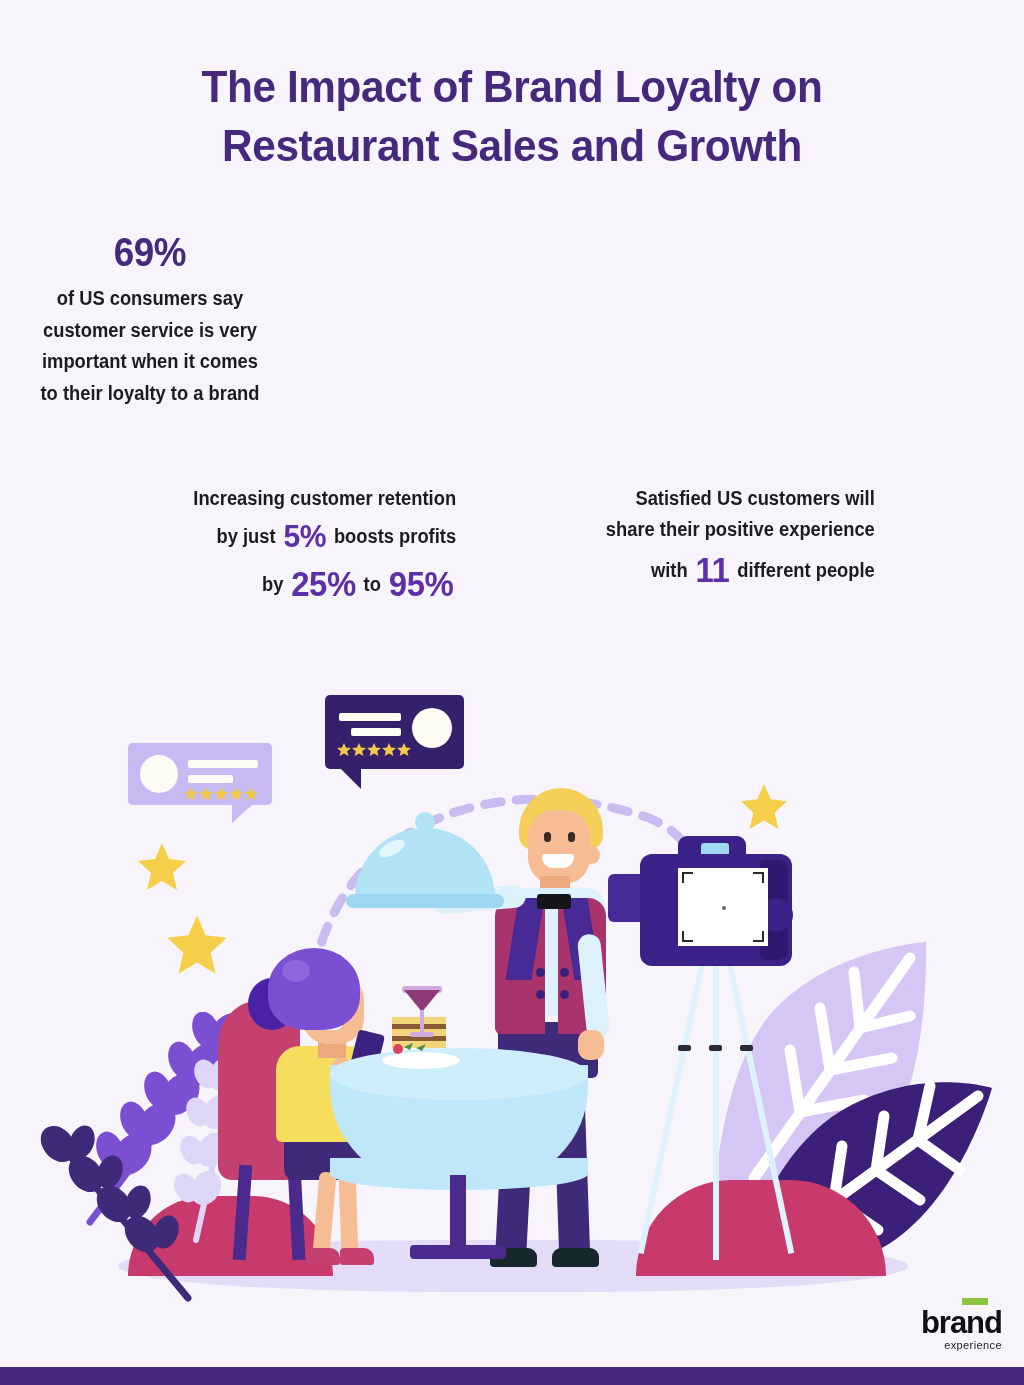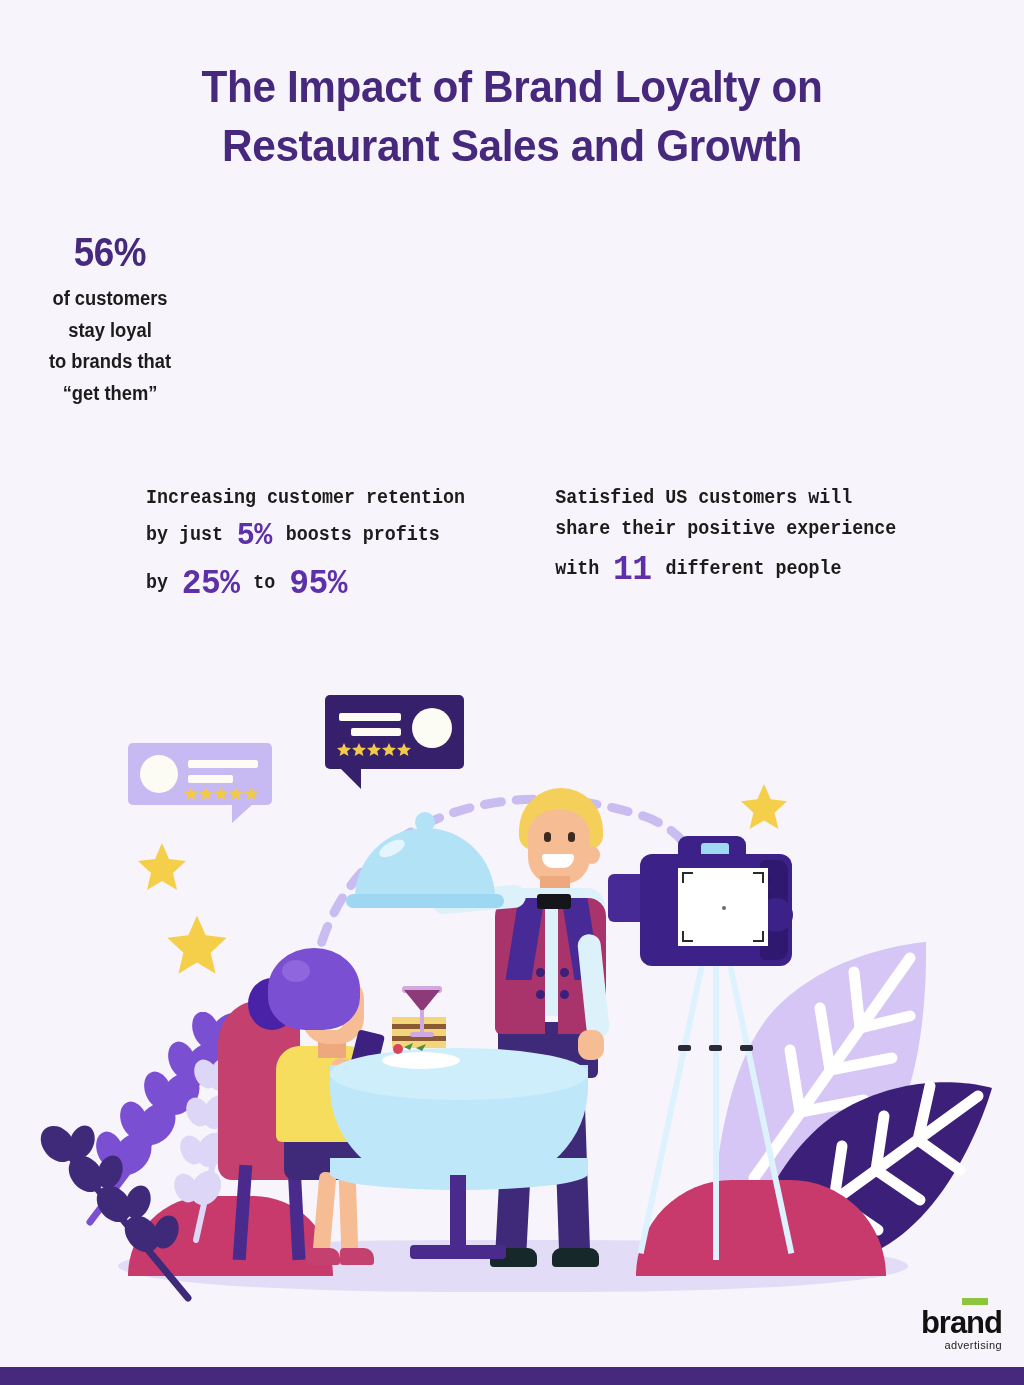--- a/index.html
+++ b/index.html
@@ -37,22 +37,22 @@
     transform:scaleX(0.94); transform-origin:center top;
   }
   .s1 { width:248px; margin-left:12px; }
   .s2 { width:216px; }
   .s3 { width:300px; }
   .s4 { width:220px; }
 
   
   .statrow2 { position:absolute; left:0; top:487px; width:1024px; }
   .blk {
-    position:absolute; text-align:left;
-    font-family:Liberation Mono, monospace;
+    position:absolute; text-align:right;
+    font-family:Liberation Sans, sans-serif;
     color:#1c1c1c; font-weight:bold; font-size:19.5px; line-height:1.15;
   }
   .blk .row { display:block; white-space:nowrap; margin-bottom:9px; transform:scaleX(0.94); }
   .blk .num {
     color:#5d2fa8; font-size:32px; font-weight:bold; letter-spacing:-0.5px;
     vertical-align:-4px; padding:0 3px;
   }
   .blk .num.lg { font-size:35px; vertical-align:-5px; }
   .b1 { left:136px; top:0px; width:330px; }
   .b2 { left:545px; top:0px; width:340px; }
@@ -206,30 +206,30 @@
 
   <div class="title">
     <span class="ln">The Impact of Brand Loyalty on</span>
     <span class="ln">Restaurant Sales and Growth</span>
   </div>
 
   <div class="statrow1">
 
 
 
-
-    <div class="stat s4">
-      <span class="big">56%</span>
+    <div class="stat s3">
+      <span class="big">69%</span>
       <div class="body">
-        <span class="ln">of customers</span><br>
-        <span class="ln">stay loyal</span><br>
-        <span class="ln">to brands that</span><br>
-        <span class="ln">“get them”</span>
+        <span class="ln">of US consumers say</span><br>
+        <span class="ln">customer service is very</span><br>
+        <span class="ln">important when it comes</span><br>
+        <span class="ln">to their loyalty to a brand</span>
       </div>
     </div>
+
   </div>
 
   <div class="statrow2">
 
     <div class="blk b1">
       <span class="row">Increasing customer retention</span>
       <span class="row">
         <span>by just</span>
         <span class="num">5%</span>
         <span>boosts profits</span>
@@ -475,17 +475,17 @@
       <div style="position:absolute; left:44px; top:38px; width:4px; height:4px; background:#6b6b6b; border-radius:50%;"></div>
     </div>
   </div>
 
   <div class="logo">
     <div class="logo-main">
       <span class="logo-dot"></span>
       <span class="logo-bar"></span>
       <span>brand</span>
     </div>
-    <div class="logo-sub">advertising</div>
+    <div class="logo-sub">experience</div>
   </div>
 
   <div class="botbar"></div>
 </div>
 
 </body></html>

